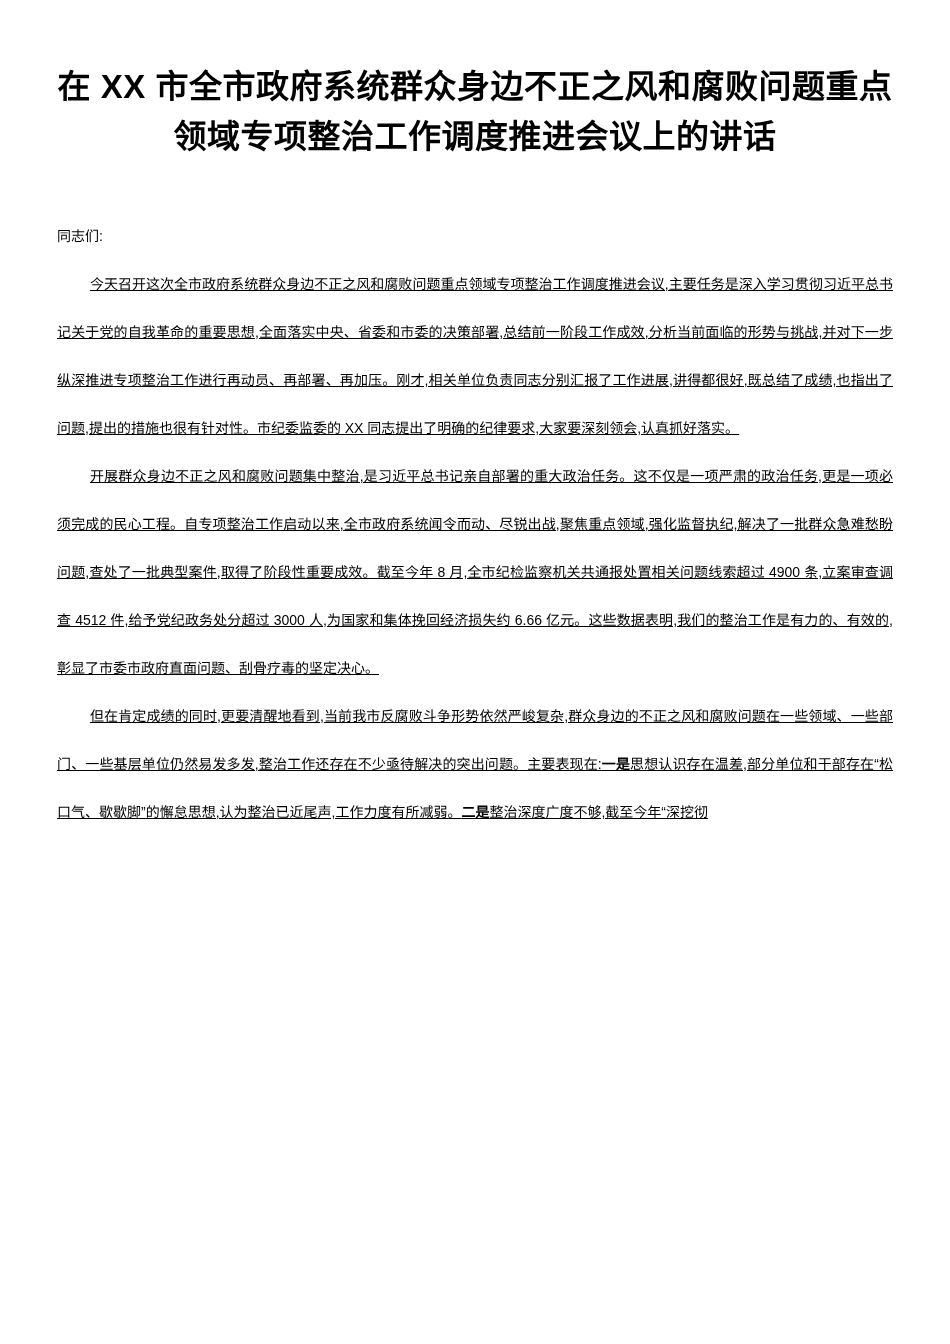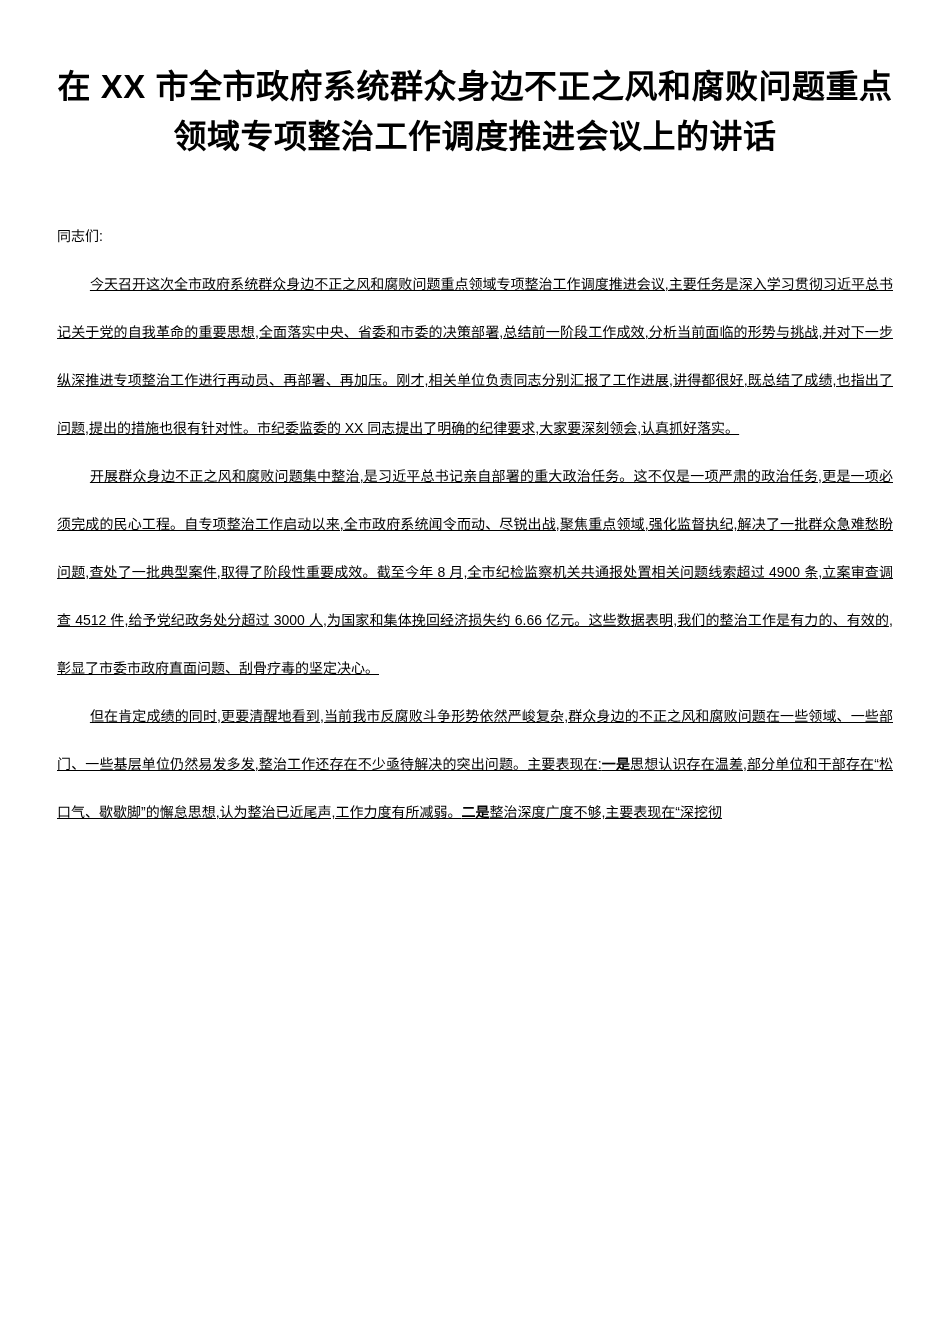--- a/index.html
+++ b/index.html
@@ -50,16 +50,16 @@
 </head>
 <body>
 
 <div class="page">
   <h1 class="doc-title">在 XX 市全市政府系统群众身边不正之风和腐败问题重点领域专项整治工作调度推进会议上的讲话</h1>
   <div class="doc-body">
     <p class="salutation">同志们:</p>
     <div id="paragraphs-container">
         <p class="para"><span>今天召开这次全市政府系统群众身边不正之风和腐败问题重点领域专项整治工作调度推进会议,主要任务是深入学习贯彻习近平总书记关于党的自我革命的重要思想,全面落实中央、省委和市委的决策部署,总结前一阶段工作成效,分析当前面临的形势与挑战,并对下一步纵深推进专项整治工作进行再动员、再部署、再加压。刚才,相关单位负责同志分别汇报了工作进展,讲得都很好,既总结了成绩,也指出了问题,提出的措施也很有针对性。市纪委监委的 XX 同志提出了明确的纪律要求,大家要深刻领会,认真抓好落实。</span></p>
         <p class="para"><span>开展群众身边不正之风和腐败问题集中整治,是习近平总书记亲自部署的重大政治任务。这不仅是一项严肃的政治任务,更是一项必须完成的民心工程。自专项整治工作启动以来,全市政府系统闻令而动、尽锐出战,聚焦重点领域,强化监督执纪,解决了一批群众急难愁盼问题,查处了一批典型案件,取得了阶段性重要成效。截至今年 8 月,全市纪检监察机关共通报处置相关问题线索超过 4900 条,立案审查调查 4512 件,给予党纪政务处分超过 3000 人,为国家和集体挽回经济损失约 6.66 亿元。这些数据表明,我们的整治工作是有力的、有效的,彰显了市委市政府直面问题、刮骨疗毒的坚定决心。</span></p>
-        <p class="para"><span>但在肯定成绩的同时,更要清醒地看到,当前我市反腐败斗争形势依然严峻复杂,群众身边的不正之风和腐败问题在一些领域、一些部门、一些基层单位仍然易发多发,整治工作还存在不少亟待解决的突出问题。主要表现在:</span><b>一是</b><span>思想认识存在温差,部分单位和干部存在“松口气、歇歇脚”的懈怠思想,认为整治已近尾声,工作力度有所减弱。</span><b>二是</b><span>整治深度广度不够,主要表现在“深挖彻</span></p>
+        <p class="para"><span>但在肯定成绩的同时,更要清醒地看到,当前我市反腐败斗争形势依然严峻复杂,群众身边的不正之风和腐败问题在一些领域、一些部门、一些基层单位仍然易发多发,整治工作还存在不少亟待解决的突出问题。主要表现在:</span><b>一是</b><span>思想认识存在温差,部分单位和干部存在“松口气、歇歇脚”的懈怠思想,认为整治已近尾声,工作力度有所减弱。</span><b>二是</b><span>整治深度广度不够,截至今年“深挖彻</span></p>
       </div>
   </div>
 </div>
 
 </body></html>

